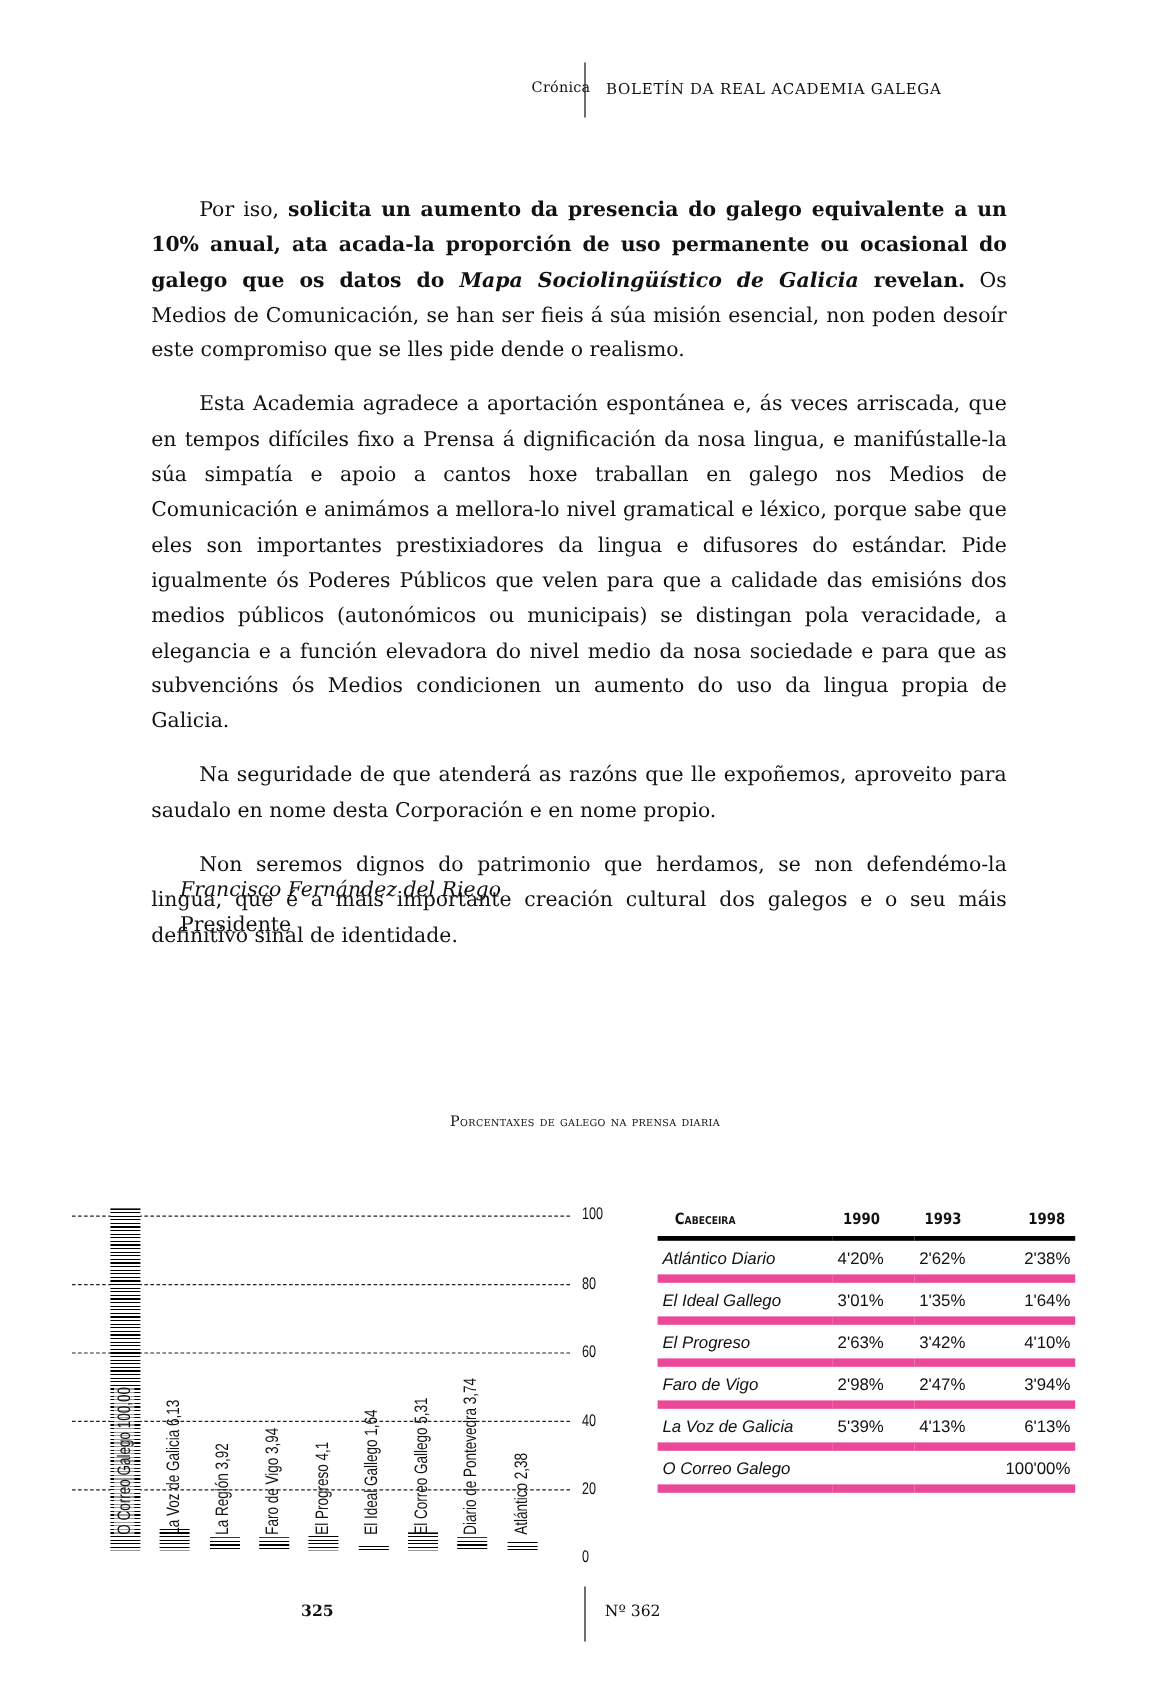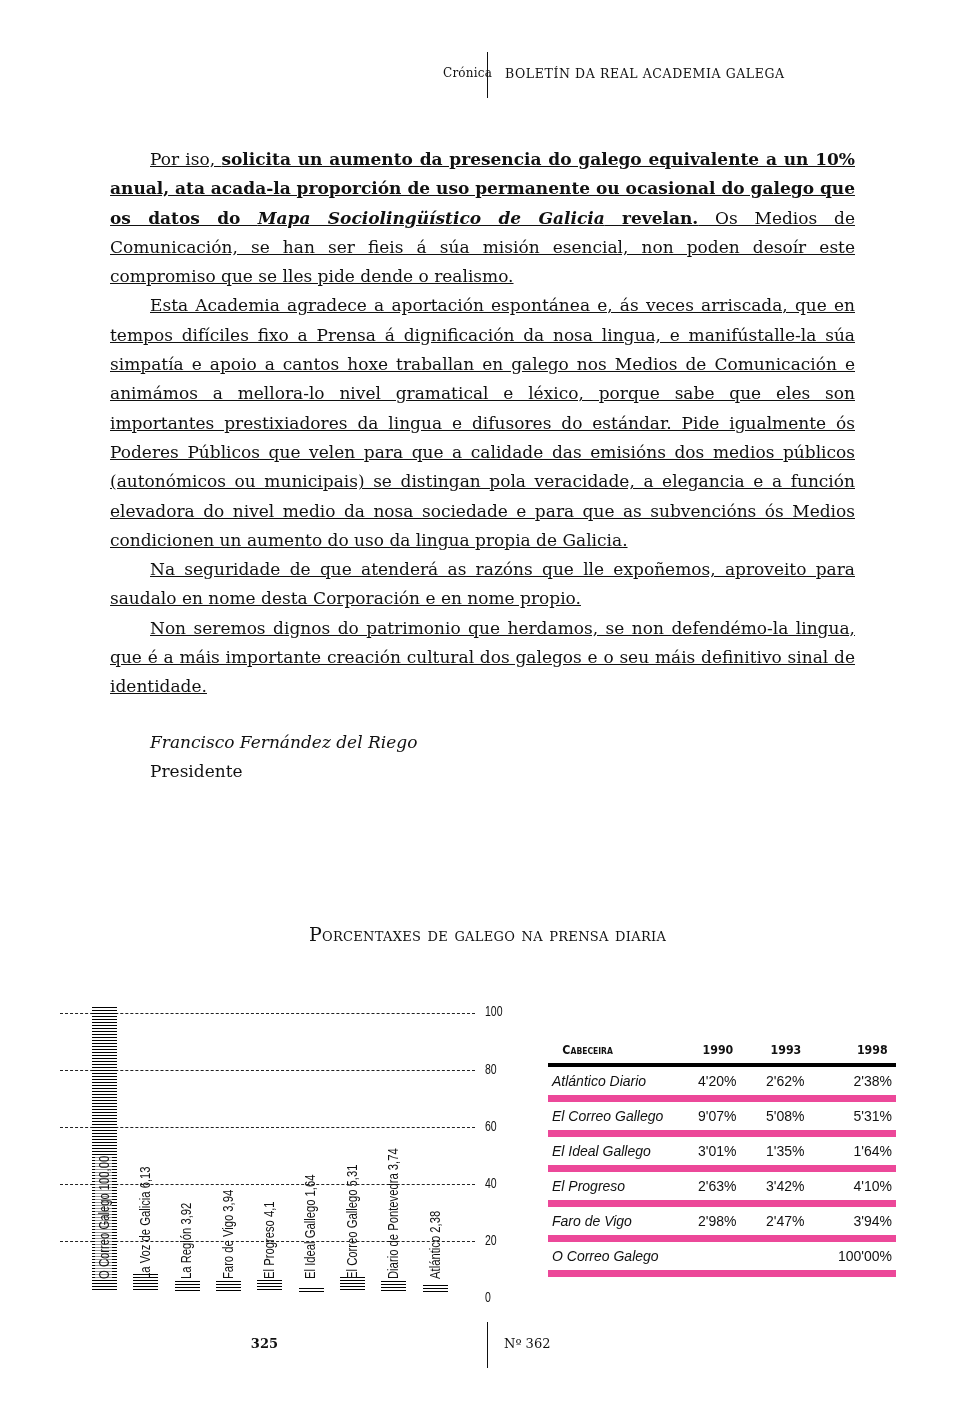--- a/index.html
+++ b/index.html
@@ -6,39 +6,39 @@
   body { width: 975px; height: 1417px; position: relative; overflow: hidden;
          font-family: "DejaVu Serif", "Liberation Serif", serif; color: #111; }
 
   .running-head { position: absolute; top: 52px; left: 0; width: 975px; height: 48px; padding-left: 20px; }
   .rh-left { position: absolute; right: 503px; top: 14px; font-size: 12px; letter-spacing: 0.2px; }
   .rh-rule { position: absolute; left: 487px; top: 0; width: 1px; height: 46px; background: #111; }
   .rh-right { position: absolute; left: 505px; top: 14px; font-size: 12.5px; letter-spacing: 0.6px; }
 
   .body-text { position: absolute; left: 110px; top: 145px; width: 745px;
                font-size: 17px; line-height: 29.3px; text-align: justify; }
-  .body-text p { margin: 0; text-indent: 40px; text-decoration: underline; }
+  .body-text p { margin: 16px; text-indent: 40px; }
   .body-text b { font-weight: bold; }
 
   .signature { position: absolute; left: 150px; top: 728px; font-size: 17px; line-height: 29px; }
   .signature .name { font-style: italic; }
 
   .chart-title { position: absolute; left: 0; top: 922px; width: 975px; text-align: center;
-                 font-size: 19px; line-height: 25px; font-variant: small-caps; letter-spacing: 0.3px; }
+                 font-size: 12px; line-height: 25px; font-variant: small-caps; letter-spacing: 0.3px; }
 
   .chart { position: absolute; left: 60px; top: 1000px; width: 460px; height: 305px; }
   .gridline { position: absolute; left: 0; width: 415px; border-top: 1px dashed #222; }
   .tick { position: absolute; left: 425px; font-family: "Liberation Sans", sans-serif;
           font-size: 14px; transform: scaleX(0.75); transform-origin: left; }
   .bar { position: absolute; bottom: 13px;
          background: repeating-linear-gradient(to bottom, #000 0 1px, #fff 1px 3px); }
   .bar-label { position: absolute; white-space: nowrap; font-family: "Liberation Sans", sans-serif;
                font-size: 15px; transform-origin: left bottom; }
 
-  .data-table { position: absolute; left: 548px; top: 1038px; width: 348px; border-collapse: collapse;
+  .data-table { position: absolute; left: 548px; top: 1005px; width: 348px; border-collapse: collapse;
                 font-family: "Liberation Sans", sans-serif; font-size: 14px; }
   .data-table th { font-family: "DejaVu Sans", sans-serif; font-weight: bold; font-size: 13px;
                    text-align: left; padding: 4px 4px 6px 4px; border-bottom: 4px solid #000;
                    transform: scaleX(0.85); }
   .data-table td { padding: 5px 4px 5px 4px; border-bottom: 7px solid #ec4899; height: 18px; }
   .data-table td.name { font-style: italic; }
   .data-table td.num { text-align: left; }
   .data-table td.num:last-child { text-align: right; }
 
   .folio { position: absolute; top: 1322px; left: 0; width: 782px; height: 46px; }
@@ -116,44 +116,44 @@
     </tr>
   </thead>
   <tbody>
     <tr>
         <td class="name">Atlántico Diario</td>
         <td class="num">4'20%</td>
         <td class="num">2'62%</td>
         <td class="num">2'38%</td>
       </tr>
     <tr>
-        <td class="name">El Correo Gallego</td>
-        <td class="num">9'07%</td>
-        <td class="num">5'08%</td>
-        <td class="num">5'31%</td>
-      </tr>
-    <tr>
         <td class="name">El Ideal Gallego</td>
         <td class="num">3'01%</td>
         <td class="num">1'35%</td>
         <td class="num">1'64%</td>
       </tr>
     <tr>
         <td class="name">El Progreso</td>
         <td class="num">2'63%</td>
         <td class="num">3'42%</td>
         <td class="num">4'10%</td>
       </tr>
     <tr>
         <td class="name">Faro de Vigo</td>
         <td class="num">2'98%</td>
         <td class="num">2'47%</td>
         <td class="num">3'94%</td>
       </tr>
     <tr>
+        <td class="name">La Voz de Galicia</td>
+        <td class="num">5'39%</td>
+        <td class="num">4'13%</td>
+        <td class="num">6'13%</td>
+      </tr>
+    <tr>
         <td class="name">O Correo Galego</td>
         <td class="num"></td>
         <td class="num"></td>
         <td class="num">100'00%</td>
       </tr>
   </tbody>
 </table>
 
 <div class="folio">
   <span class="folio-num">325</span>

